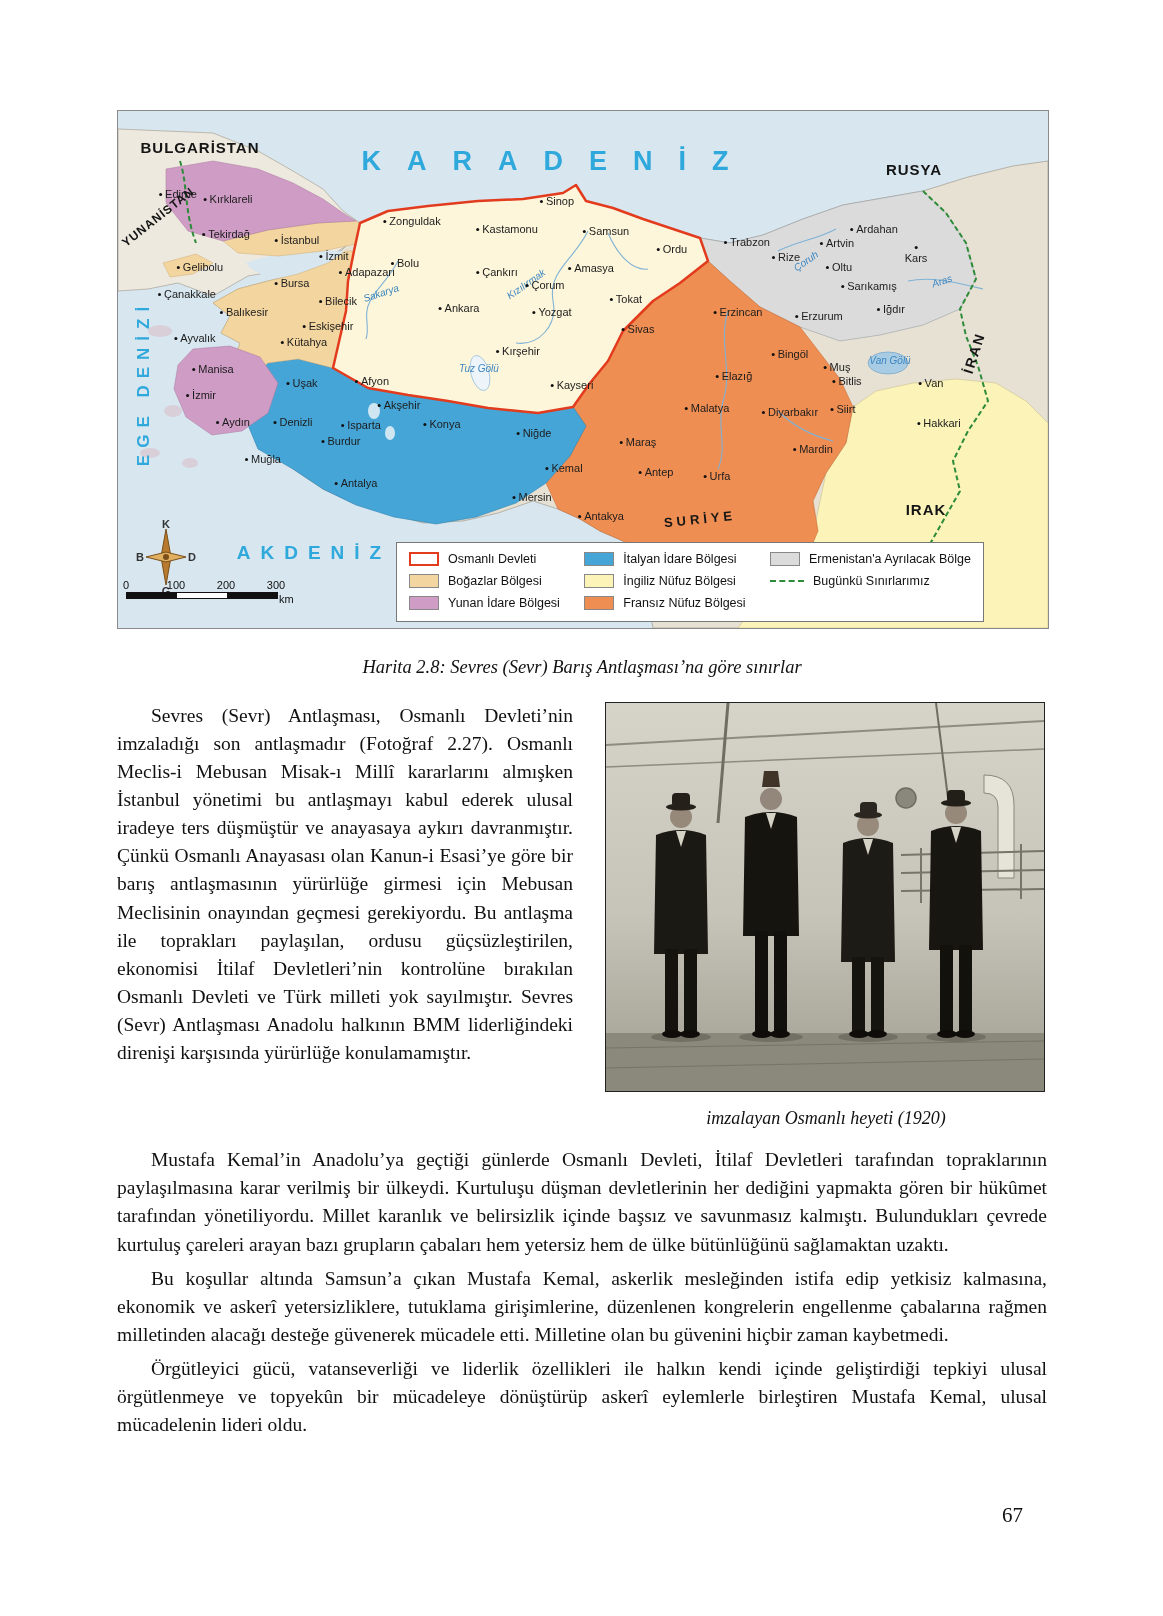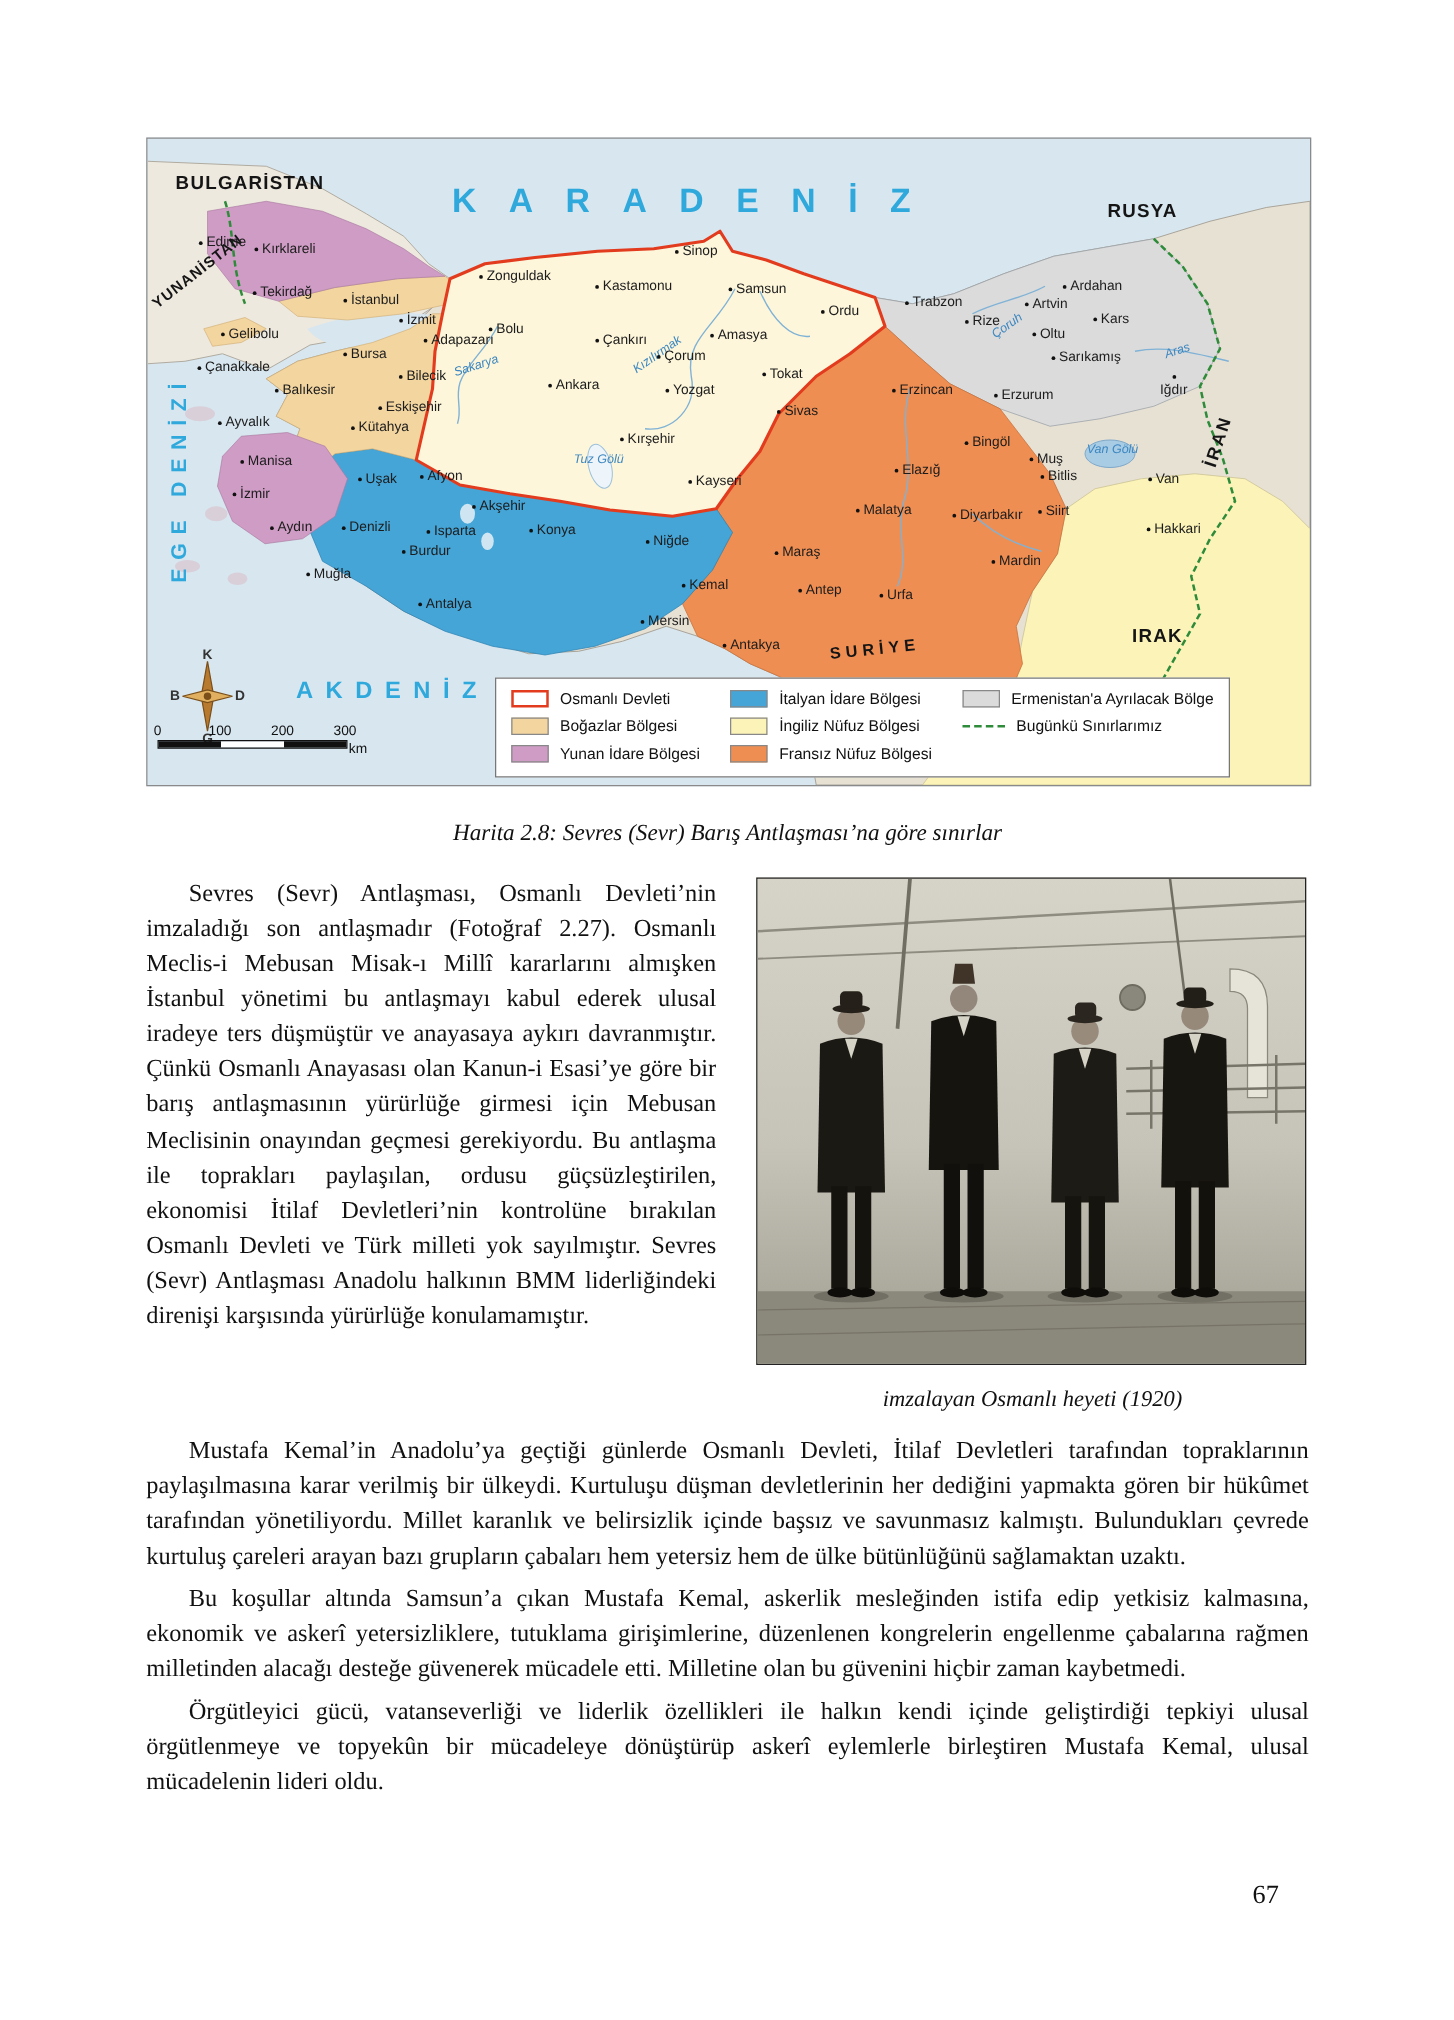--- a/index.html
+++ b/index.html
@@ -191,33 +191,33 @@
           <span>Rize</span>
         </div>
         <div class="city" style="left: 719px; top: 132px;">
           <span class="dot"></span>
           <span>Artvin</span>
         </div>
         <div class="city" style="left: 756px; top: 118px;">
           <span class="dot"></span>
           <span>Ardahan</span>
         </div>
-        <div class="city" style="left: 771px; top: 144px;">
+        <div class="city" style="left: 798px; top: 144px; flex-direction: column;">
           <span class="dot"></span>
           <span>Kars</span>
         </div>
         <div class="city" style="left: 721px; top: 156px;">
           <span class="dot"></span>
           <span>Oltu</span>
         </div>
         <div class="city" style="left: 751px; top: 175px;">
           <span class="dot"></span>
           <span>Sarıkamış</span>
         </div>
-        <div class="city" style="left: 821px; top: 198px; flex-direction: column;">
+        <div class="city" style="left: 773px; top: 198px;">
           <span class="dot"></span>
           <span>Iğdır</span>
         </div>
         <div class="city" style="left: 620px; top: 201px;">
           <span class="dot"></span>
           <span>Erzincan</span>
         </div>
         <div class="city" style="left: 701px; top: 205px;">
           <span class="dot"></span>
           <span>Erzurum</span>
@@ -311,21 +311,21 @@
           <span>Akşehir</span>
         </div>
         <div class="city" style="left: 243px; top: 314px;">
           <span class="dot"></span>
           <span>Isparta</span>
         </div>
         <div class="city" style="left: 223px; top: 330px;">
           <span class="dot"></span>
           <span>Burdur</span>
         </div>
-        <div class="city" style="left: 235px; top: 270px; text-align: right;">
+        <div class="city" style="left: 254px; top: 270px; text-align: right;">
           <span class="dot"></span>
           <span>Afyon</span>
         </div>
         <div class="city" style="left: 184px; top: 272px;">
           <span class="dot"></span>
           <span>Uşak</span>
         </div>
         <div class="city" style="left: 186px; top: 231px;">
           <span class="dot"></span>
           <span>Kütahya</span>

